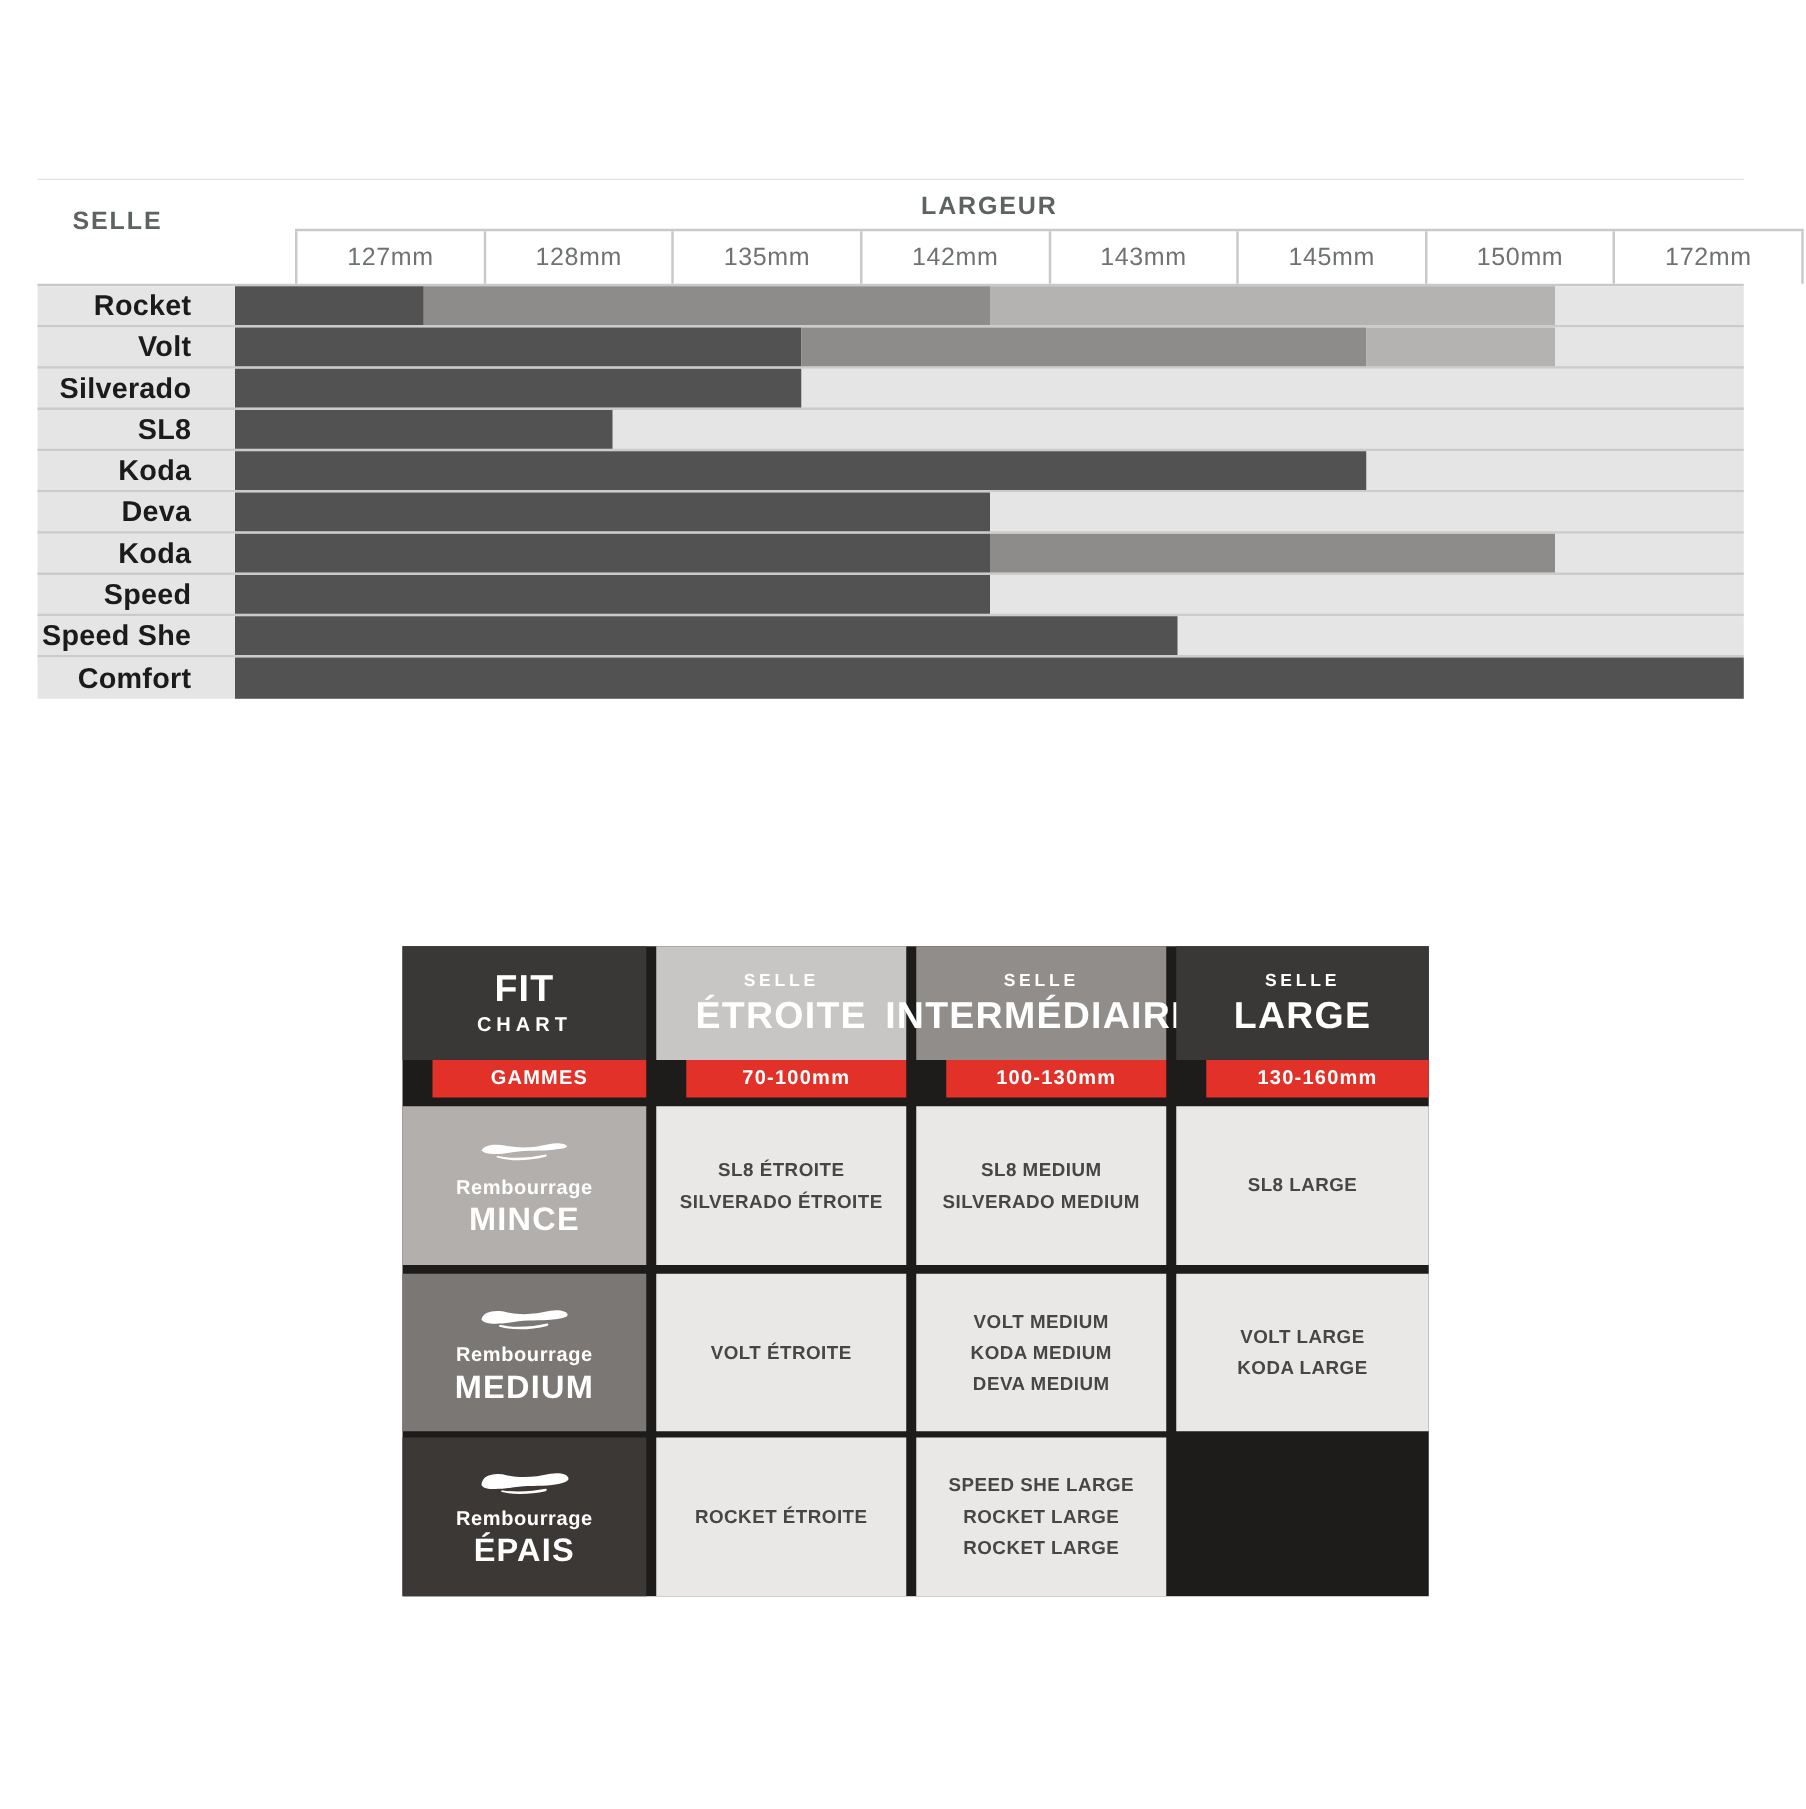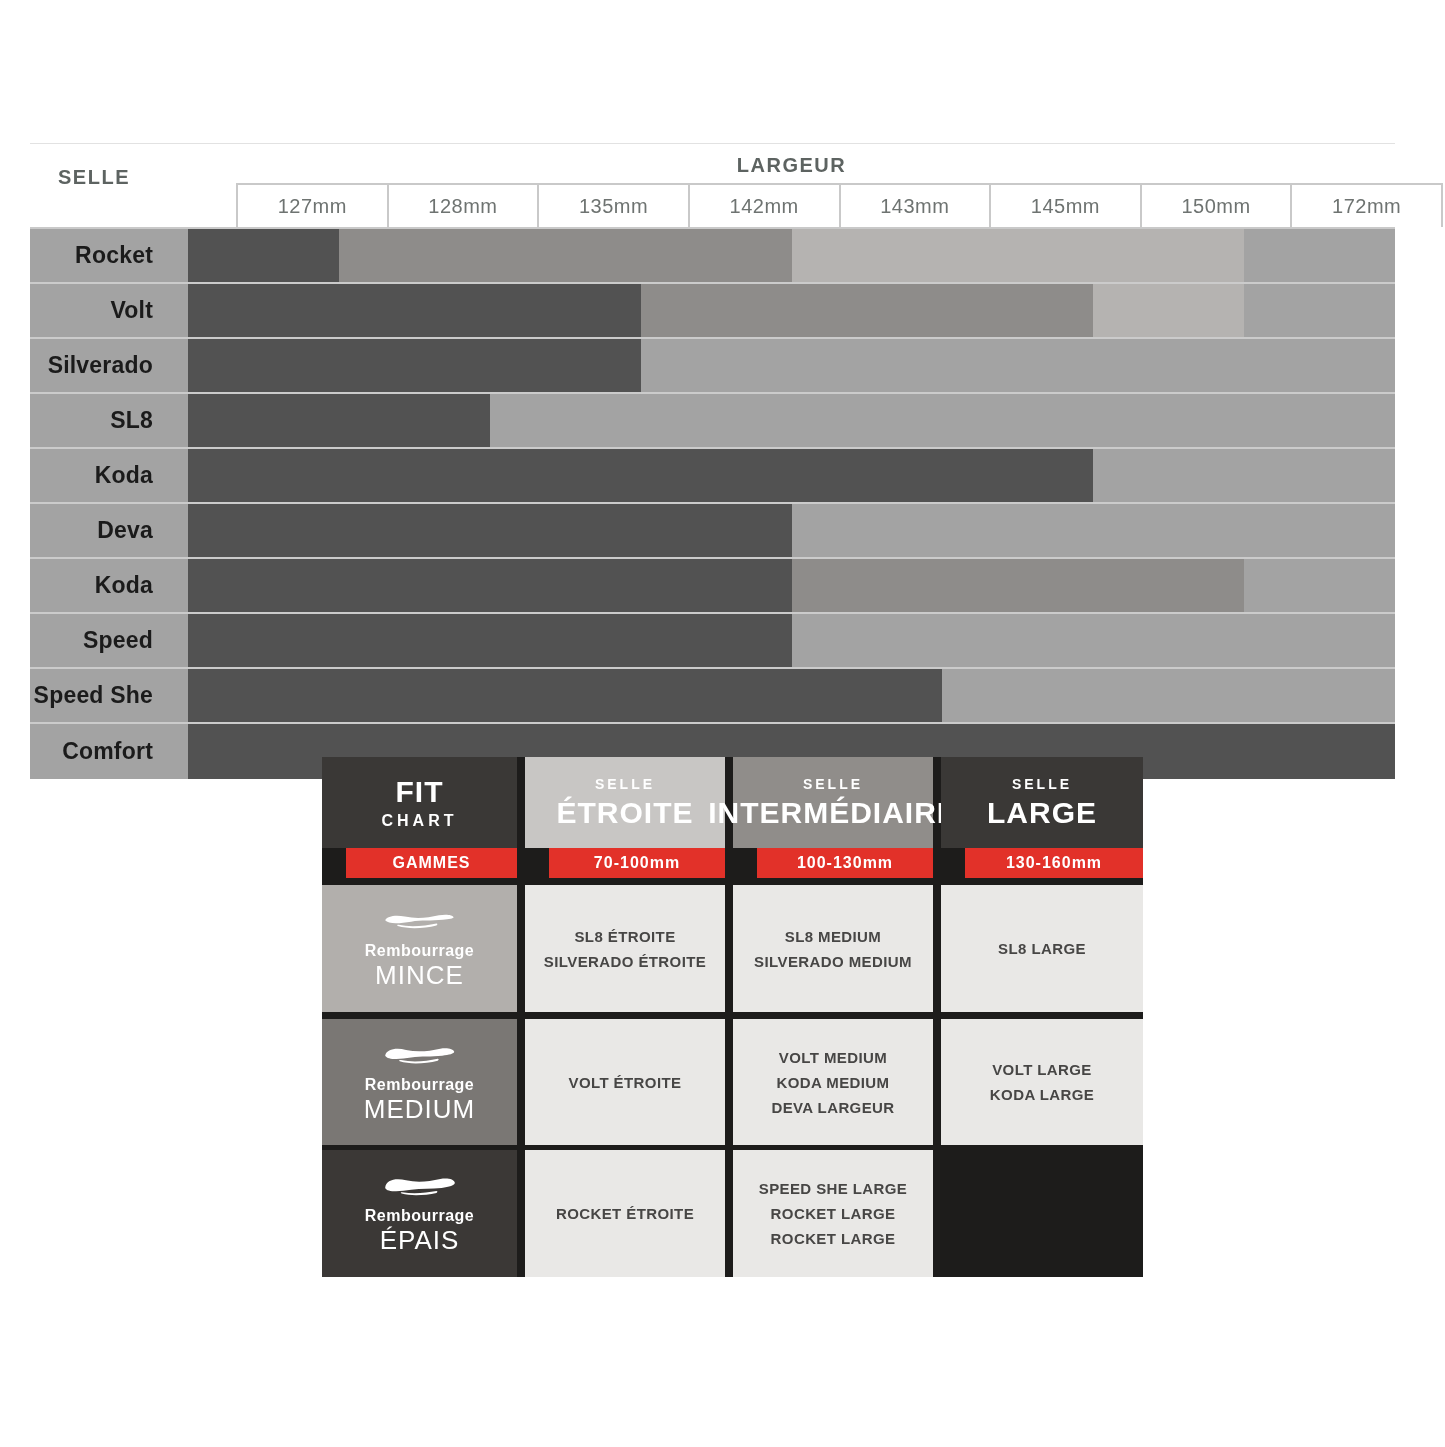--- a/index.html
+++ b/index.html
@@ -12,21 +12,21 @@
              font-size:20px;font-weight:700;letter-spacing:1.5px;color:#5d6361;}
   .wc-title{position:absolute;left:188px;top:154px;width:1207px;text-align:center;
             font-size:20px;font-weight:700;letter-spacing:1.5px;color:#5d6361;}
   .wc-cols{position:absolute;left:188px;top:183px;width:1207px;height:44px;display:flex;
            border-top:2px solid #c9c9c9;box-sizing:border-box;margin-left:48px;}
   .wc-col{flex:1;display:flex;align-items:center;justify-content:center;
           border-left:2px solid #c9c9c9;box-sizing:border-box;
           font-size:20px;color:#6e7371;letter-spacing:0.5px;}
   .wc-col:last-child{border-right:2px solid #c9c9c9;}
   .wc-rows{position:absolute;left:30px;top:227px;width:1365px;border-top:2px solid #c9c9c9;box-sizing:border-box;}
-  .wc-row{position:relative;height:55px;border-bottom:2px solid #cbcbcb;box-sizing:border-box;background:#a3a3a3;text-align:right;}
+  .wc-row{position:relative;height:33px;border-bottom:2px solid #cbcbcb;box-sizing:border-box;background:#e5e5e5;text-align:right;}
   .wc-row:last-child{border-bottom:none;}
   .wc-label{position:absolute;left:0;top:0;bottom:0;width:155px;display:flex;align-items:center;
             justify-content:flex-end;padding-right:32px;box-sizing:border-box;
             font-size:23px;font-weight:700;color:#1b1b1b;letter-spacing:0.2px;}
   .wc-bar{position:absolute;top:0;bottom:0;}
 
   
   .fit{position:absolute;left:322px;top:757px;width:821px;height:520px;background:#1d1c1b;
        display:grid;grid-template-columns:195px 200px 200px 202px;column-gap:8px;
        grid-template-rows:91px 30px 7px 127px 7px 126px 5px 127px;}
@@ -39,21 +39,21 @@
   .th-line2{font-size:30px;font-weight:700;letter-spacing:1px;margin-top:4px;white-space:nowrap;}
   .fit-title-big{font-size:30px;font-weight:700;letter-spacing:1px;}
   .fit-title-small{font-size:16px;font-weight:700;letter-spacing:4px;margin-top:3px;}
   .red-cell{background:#e23129;color:#ffffff;display:flex;align-items:center;justify-content:center;
             font-size:16px;font-weight:800;letter-spacing:1px;margin-left:24px;}
   .rowhead{display:flex;flex-direction:column;align-items:center;justify-content:center;color:#ffffff;}
   .rowbg-light{background:#b2afac;}
   .rowbg-medium{background:#7a7774;}
   .rowbg-dark{background:#3b3836;}
   .rowhead .r-top{font-size:16px;font-weight:700;letter-spacing:0.5px;margin-top:6px;}
-  .rowhead .r-main{font-size:26px;font-weight:400;letter-spacing:1px;}
+  .rowhead .r-main{font-size:26px;font-weight:700;letter-spacing:1px;}
   .saddle{width:76px;height:30px;}
   .bodycell{background:#e9e8e6;}
   .cell-line{font-size:15px;font-weight:700;color:#474645;letter-spacing:0.4px;line-height:25px;white-space:nowrap;}
 </style>
 </head>
 <body>
 
 <div class="screen">
 
   <div>
@@ -174,21 +174,21 @@
       </svg>
       <div class="r-top">Rembourrage</div>
       <div class="r-main">MEDIUM</div>
     </div>
     <div class="fcell bodycell">
         <div class="cell-line">VOLT ÉTROITE</div>
       </div>
     <div class="fcell bodycell">
         <div class="cell-line">VOLT MEDIUM</div>
         <div class="cell-line">KODA MEDIUM</div>
-        <div class="cell-line">DEVA LARGEUR</div>
+        <div class="cell-line">DEVA MEDIUM</div>
       </div>
     <div class="fcell bodycell">
         <div class="cell-line">VOLT LARGE</div>
         <div class="cell-line">KODA LARGE</div>
       </div>
 
     <div class="hr"></div>
 
     <div class="fcell rowhead rowbg-dark">
       <svg class="saddle" viewBox="0 0 120 40">

